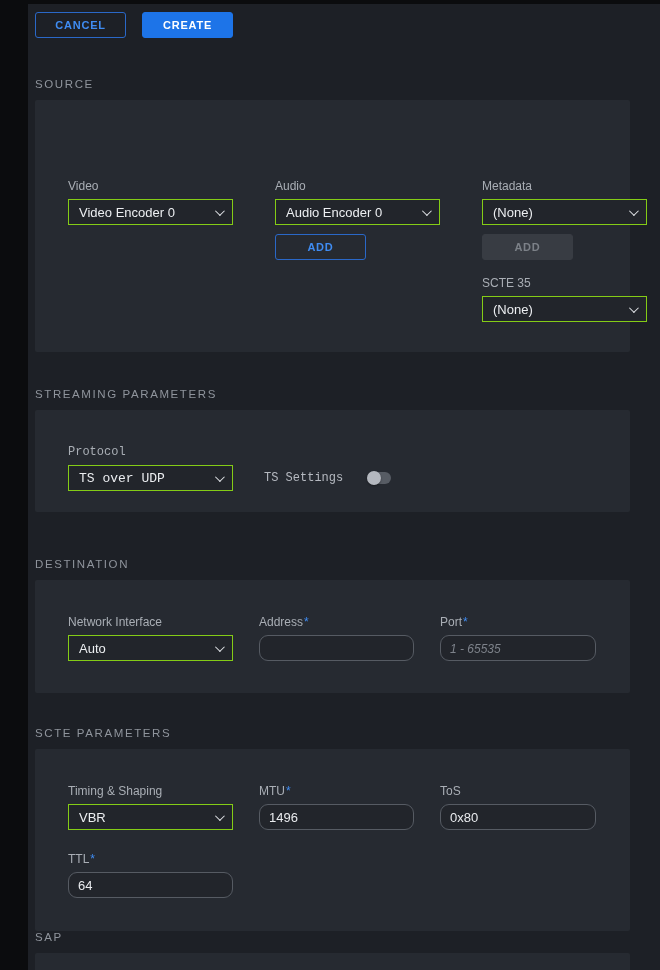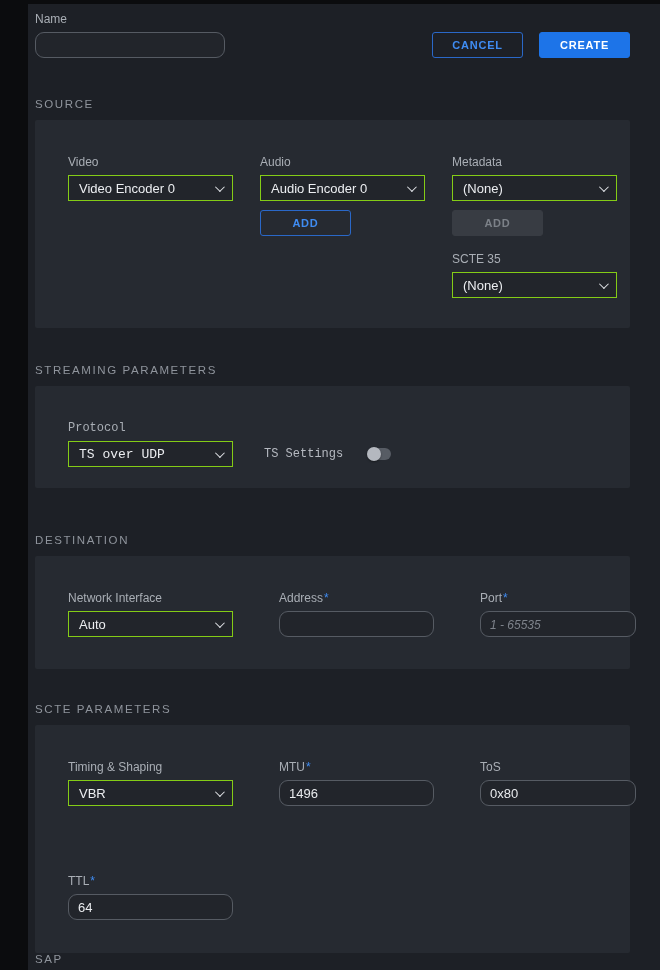--- a/index.html
+++ b/index.html
@@ -53,22 +53,22 @@
   .t-dest     { margin-top: 46px; }
   .t-link     { margin-top: 34px; }
   .t-sap      { }
   .panel { margin-top: 10px; }
   .p-source { padding: 35px 14px 30px 33px; }
   .p-stream { padding: 35px 14px 21px 33px; }
   .p-dest   { padding: 35px 14px 32px 33px; }
   .p-link   { padding: 35px 14px 33px 33px; }
   .p-sap    { padding: 40px 14px 30px 33px; height: 102px; }
 
-  .grid-source { display: grid; grid-template-columns: 165px 165px 165px; column-gap: 27px; }
-  .grid-dest   { display: grid; grid-template-columns: 165px 155px 156px; column-gap: 26px; gap: 46px; }
+  .grid-source { display: grid; grid-template-columns: 165px 165px 165px; column-gap: 42px; margin-top: 44px; }
+  .grid-dest   { display: grid; grid-template-columns: 165px 155px 156px; column-gap: 26px; }
 
   
   .select {
     height: 26px; background: #22252b; border: 1px solid #84cc16; border-radius: 0;
     display: flex; align-items: center; justify-content: space-between;
     padding: 11px 10px; cursor: pointer;
   }
   .sel-text { color: #eceef1; font-size: 13px; }
   .chevron {
     width: 7px; height: 7px; border-right: 1.8px solid #dfe2e6; border-bottom: 1.8px solid #dfe2e6;
@@ -99,24 +99,20 @@
 
   
   .row2 { margin-top: 22px; grid-column: 1; }
 </style>
 </head>
 <body>
 
 <div class="page">
 
   <div class="header-row">
-    <div>
-      <span class="field-label">Name</span>
-      <input class="text-input name-input" type="text" style="">
-    </div>
     <div class="btn-row">
       <button class="btn btn-outline">CANCEL</button>
       <button class="btn btn-solid">CREATE</button>
     </div>
   </div>
 
   <h2 class="section-title t-source">SOURCE</h2>
   <div class="panel p-source">
     <div class="grid-source">
       <div>

